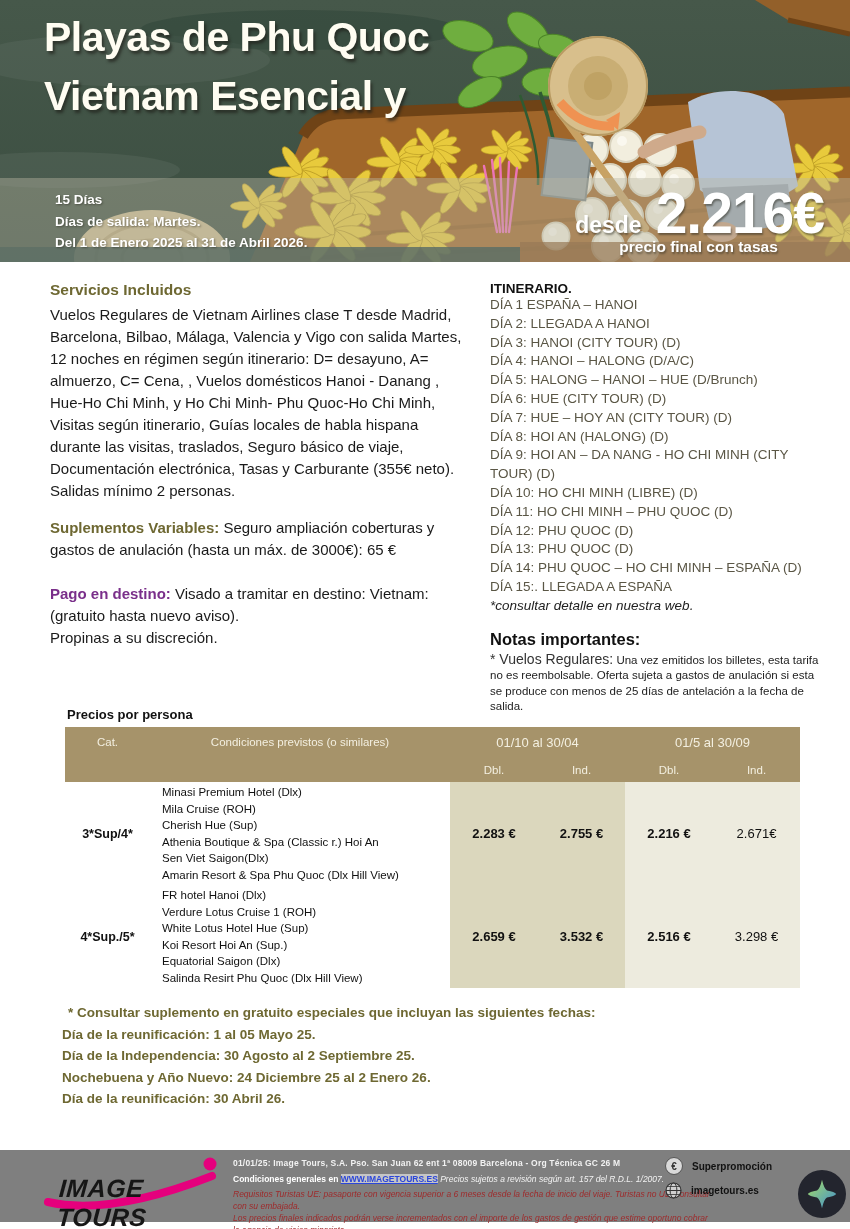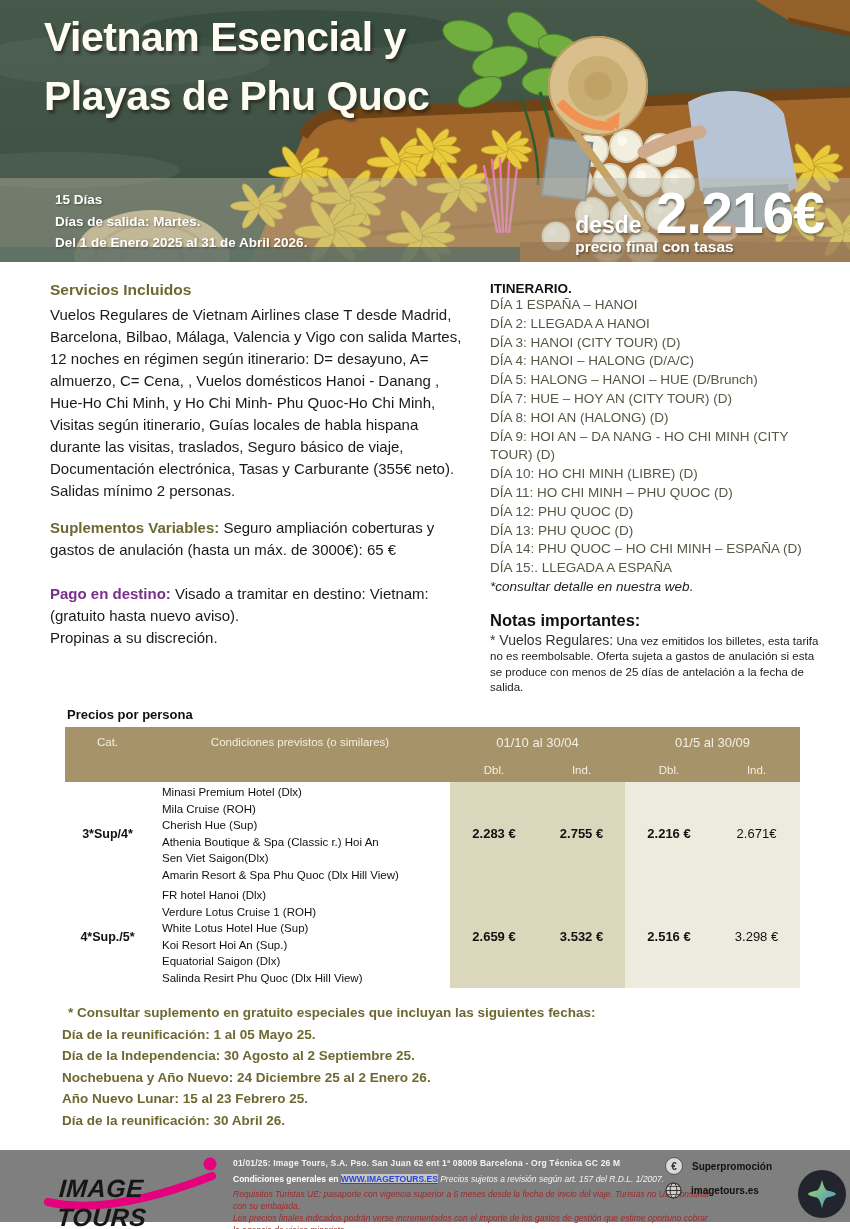--- a/index.html
+++ b/index.html
@@ -9,21 +9,21 @@
   
   .hero{position:absolute;top:0;left:0;width:850px;height:262px;overflow:hidden;}
   .hero svg{position:absolute;top:0;left:0;}
   .hero-title{position:absolute;top:8px;left:44px;color:#fffdf2;font-weight:bold;
               font-size:41px;line-height:59px;letter-spacing:-0.5px;
               text-shadow:2px 3px 3px rgba(30,30,25,0.65);}
   .hero-strip{position:absolute;left:0;top:178px;width:850px;height:84px;
               background:rgba(186,184,164,0.42);}
   .strip-left{position:absolute;left:55px;top:11px;color:#ffffff;font-weight:bold;
               font-size:13.5px;line-height:21.5px;text-shadow:1px 1px 2px rgba(40,40,30,0.5);}
-  .strip-right{position:absolute;right:26px;top:2px;color:#ffffff;text-align:left;
+  .strip-right{position:absolute;right:26px;top:2px;color:#ffffff;text-align:center;
                text-shadow:1px 2px 2px rgba(40,40,30,0.5);}
   .price-row{display:flex;align-items:baseline;justify-content:flex-end;}
   .price-prefix{font-size:23px;font-weight:bold;margin-right:14px;}
   .price-big{font-size:57px;font-weight:bold;letter-spacing:-1px;}
   .price-note{font-size:15.5px;font-weight:bold;margin-top:-8px;margin-right:2px;}
 
   
   .main{position:absolute;top:281px;left:50px;width:772px;display:flex;}
   .col-left{width:414px;color:#1a1a1a;}
   .col-right{width:332px;margin-left:26px;color:#1a1a1a;}
@@ -193,22 +193,22 @@
 
       <ellipse cx="152" cy="258" rx="78" ry="48" fill="#c9b98f"></ellipse>
       <ellipse cx="152" cy="258" rx="56" ry="34" fill="none" stroke="#b3a277" stroke-width="3"></ellipse>
       <ellipse cx="152" cy="258" rx="30" ry="18" fill="none" stroke="#b3a277" stroke-width="3"></ellipse>
 
       <rect x="0" y="247" width="520" height="15" fill="#1c3c38" opacity="0.85"></rect>
       <rect x="520" y="242" width="330" height="20" fill="#7d4c1e" opacity="0.7"></rect>
     </svg>
 
     <div class="hero-title">
+      <div>Playas de Phu Quoc</div>
       <div>Vietnam Esencial y</div>
-      <div>Playas de Phu Quoc</div>
     </div>
 
     <div class="hero-strip">
       <div class="strip-left">
         <div>15 Días</div>
         <div>Días de salida: Martes.</div>
         <div>Del 1 de Enero 2025 al 31 de Abril 2026.</div>
       </div>
       <div class="strip-right">
         <div class="price-row">
@@ -236,20 +236,21 @@
       </div>
     </div>
 
     <div class="col-right">
       <div class="itin-heading">ITINERARIO.</div>
       <div class="itin-day">DÍA 1  ESPAÑA – HANOI</div>
       <div class="itin-day">DÍA 2: LLEGADA A HANOI</div>
       <div class="itin-day">DÍA 3: HANOI (CITY TOUR) (D)</div>
       <div class="itin-day">DÍA 4: HANOI – HALONG (D/A/C)</div>
       <div class="itin-day">DÍA 5: HALONG – HANOI – HUE (D/Brunch)</div>
+      <div class="itin-day">DÍA 6: HUE (CITY TOUR) (D)</div>
       <div class="itin-day">DÍA 7: HUE – HOY AN (CITY TOUR) (D)</div>
       <div class="itin-day">DÍA 8: HOI AN (HALONG) (D)</div>
       <div class="itin-day">DÍA 9: HOI AN – DA NANG - HO CHI MINH (CITY TOUR) (D)</div>
       <div class="itin-day">DÍA 10: HO CHI MINH (LIBRE) (D)</div>
       <div class="itin-day">DÍA 11: HO CHI MINH – PHU QUOC (D)</div>
       <div class="itin-day">DÍA 12:  PHU QUOC (D)</div>
       <div class="itin-day">DÍA 13:  PHU QUOC (D)</div>
       <div class="itin-day">DÍA 14:  PHU QUOC – HO CHI MINH – ESPAÑA (D)</div>
       <div class="itin-day">DÍA 15:.  LLEGADA A ESPAÑA</div>
       <div class="itin-note">*consultar detalle en nuestra web.</div>
@@ -313,21 +314,20 @@
         <div class="td td-price bg2">3.298 €</div>
       </div>
     </div>
   </div>
 
   <div class="special">
     <div class="intro">* Consultar suplemento en gratuito especiales que incluyan las siguientes fechas:</div>
     <div>Día de la reunificación: 1 al 05  Mayo 25.</div>
     <div>Día de la Independencia: 30 Agosto al 2 Septiembre 25.</div>
     <div>Nochebuena y Año Nuevo: 24 Diciembre 25 al 2 Enero 26.</div>
-    <div>Año Nuevo Lunar: 15 al 23 Febrero 25.</div>
     <div>Día de la reunificación: 30 Abril 26.</div>
   </div>
 
   <div class="footer">
     <div class="logo">
       <svg width="190" height="60" viewBox="0 0 190 60">
         <path d="M8,46 Q70,60 172,20" stroke="#e5007d" stroke-width="8" fill="none" stroke-linecap="round"></path>
         <circle cx="170" cy="8" r="6.5" fill="#e5007d"></circle>
       </svg>
       <div class="logo-text">IMAGE TOURS</div>

